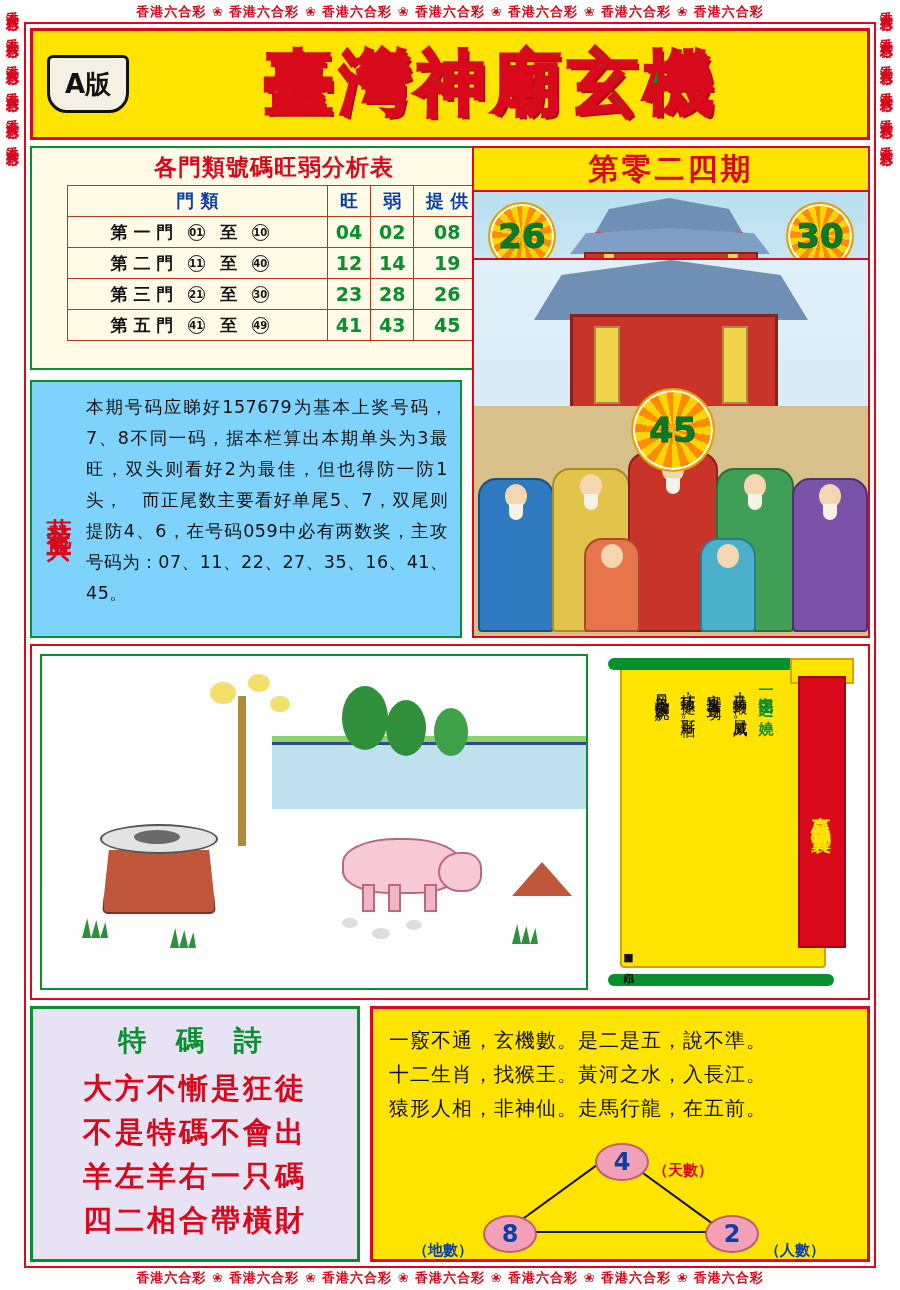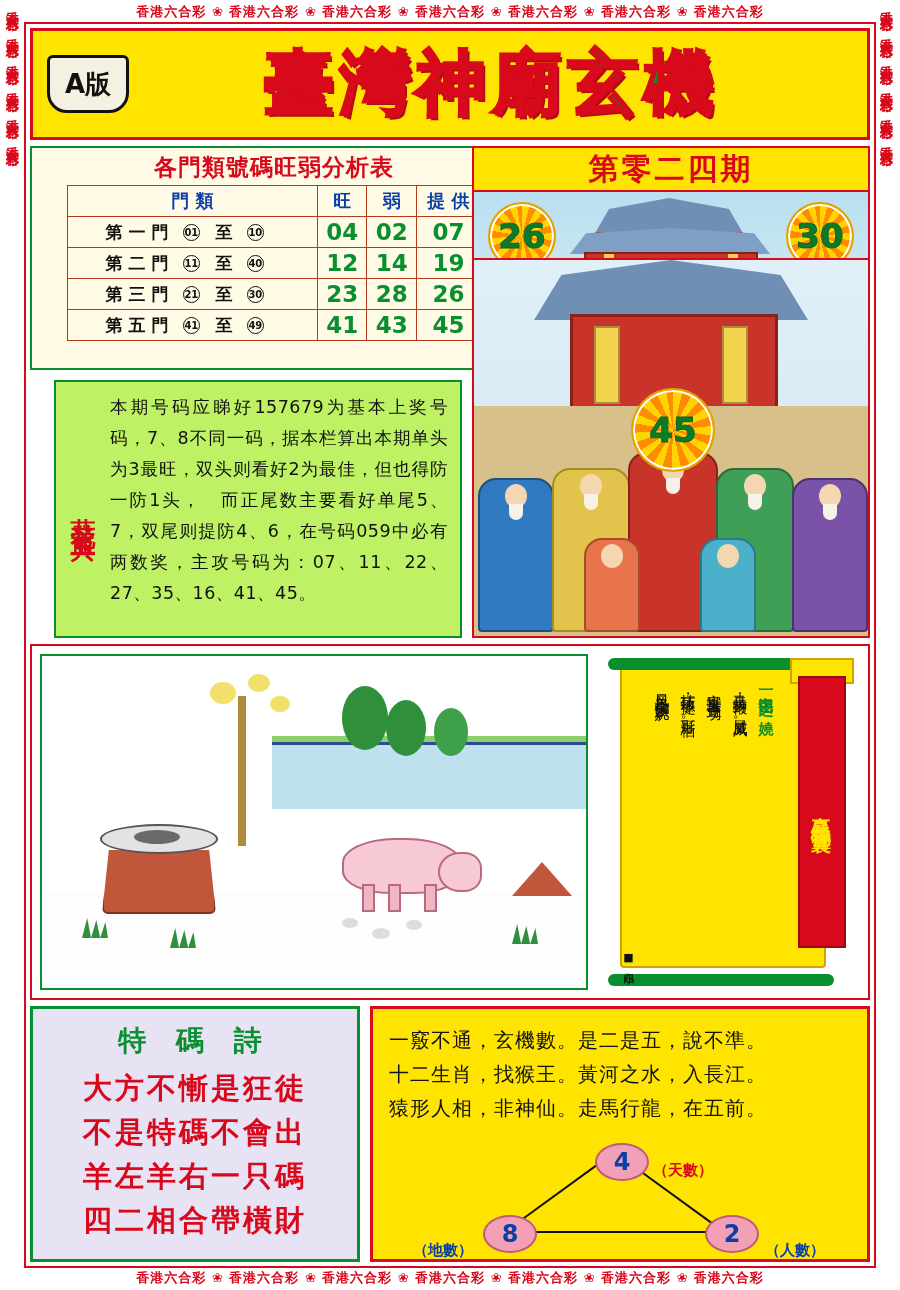--- a/index.html
+++ b/index.html
@@ -106,21 +106,21 @@
     font-size:17px;
   }
   table.analysis th,table.analysis td{
     border:1px solid #b03a1a;
     height:28px;
     text-align:center;
     font-weight:bold;
   }
   table.analysis th{color:#0b3fa8;background:#fffbe6;font-size:18px;}
   table.analysis td.cat{color:#111;font-size:17px;text-align:center;}
-  table.analysis td.num{color:#0a8f2f;font-size:23px;}
+  table.analysis td.num{color:#0a8f2f;font-size:19px;}
   .circnum{
     display:inline-block;
     border:1px solid #111;border-radius:50%;
     width:15px;height:15px;line-height:15px;
     font-size:10px;text-align:left;vertical-align:middle;
     margin:0 15px;
   }
 
   .templebox{
     position:absolute;left:442px;top:0;width:398px;height:224px;
@@ -183,25 +183,24 @@
     font-size:34px;
   }
   .coin.c1{left:14px;top:10px;width:64px;height:64px;}
   .coin.c2{right:14px;top:10px;width:64px;height:64px;}
   .coin.c3{left:50%;margin-left:-34px;top:86px;width:68px;height:68px;}
 
   
   .row3{position:absolute;left:0;top:352px;width:432px;height:258px;}
   .textbox{
     position:absolute;inset:0;
-    background:#bef264;
+    background:#7dd3fc;
     border:2px solid #0a8f2f;
     box-sizing:border-box;
     display:flex;
-    margin-left:24px;
   }
   .vlabel{
     width:54px;
     display:flex;align-items:center;justify-content:center;
     color:#d8091b;
     font-size:25px;font-weight:bold;
     writing-mode:vertical-rl;text-orientation:upright;
     letter-spacing:6px;
     padding:10px 0;
   }
@@ -362,21 +361,21 @@
               <th>提 供</th>
             </tr>
           </thead>
           <tbody>
             <tr>
               <td class="cat">
                 <span>第 一 門</span><span class="circnum">01</span><span>至</span><span class="circnum">10</span>
               </td>
               <td class="num">04</td>
               <td class="num">02</td>
-              <td class="num">07</td>
+              <td class="num">08</td>
             </tr>
             <tr>
               <td class="cat">
                 <span>第 二 門</span><span class="circnum">11</span><span>至</span><span class="circnum">40</span>
               </td>
               <td class="num">12</td>
               <td class="num">14</td>
               <td class="num">19</td>
             </tr>
             <tr>

